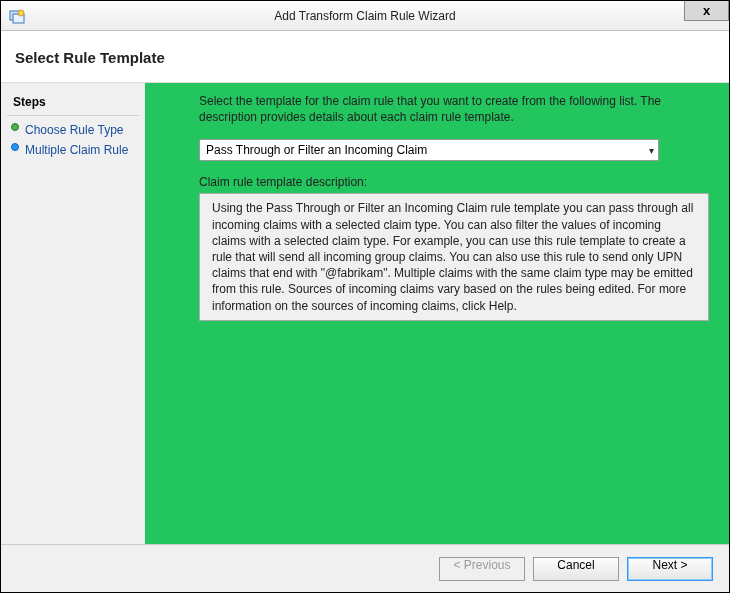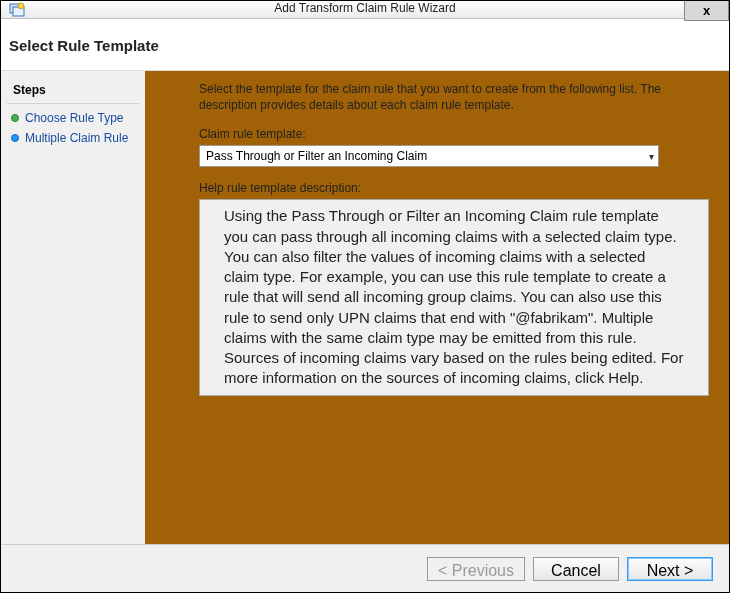--- a/index.html
+++ b/index.html
@@ -12,25 +12,25 @@
       border: 1px solid #000;
     }
     .window {
       width: 100%;
       height: 100%;
       background: #f0f0f0;
       display: flex;
       flex-direction: column;
     }
     .titlebar {
-      height: 18px;
+      height: 30px;
       background: linear-gradient(to bottom, #fdfdfd, #ececec);
       border-bottom: 1px solid #c0c0c0;
       display: flex;
-      align-items: flex-start;
+      align-items: center;
       position: relative;
     }
     .titlebar-icon {
       width: 16px;
       height: 16px;
       margin-left: 8px;
       position: relative;
     }
     .titlebar-icon svg { width: 16px; height: 16px; }
     .titlebar-title {
@@ -52,49 +52,49 @@
       display: flex;
       align-items: center;
       justify-content: center;
       font-family: Arial, sans-serif;
       font-size: 13px;
       font-weight: bold;
       cursor: pointer;
     }
     .header-area {
       background: #fff;
-      padding: 18px 14px 16px 8px;
+      padding: 18px 14px 16px 14px;
       border-bottom: 1px solid #ddd;
     }
     .header-title {
       font-size: 15px;
       font-weight: bold;
       color: #222;
     }
     .body-area {
       flex: 1;
       display: flex;
-      background: #a16207;
+      background: #22c55e;
       gap: 44px;
     }
     .steps-panel {
       width: 182px;
       padding: 8px 6px;
       background: #f0f0f0;
     }
     .steps-heading {
       font-weight: bold;
       font-size: 12px;
       padding: 4px 6px 6px 6px;
       border-bottom: 1px solid #d0d0d0;
       margin-bottom: 4px;
     }
     .step-item {
       display: flex;
-      align-items: center;
+      align-items: flex-start;
       padding: 3px 4px;
       color: #1a4ea0;
       cursor: pointer;
       font-size: 12px;
     }
     .step-bullet {
       width: 8px;
       height: 8px;
       border-radius: 50%;
       margin-right: 6px;
@@ -133,44 +133,44 @@
       margin-bottom: 14px;
     }
     .combo-arrow {
       font-size: 10px;
       color: #333;
     }
     .desc-box {
       width: 510px;
       border: 1px solid #aaa;
       background: #f0f0f0;
-      padding: 6px 24px;
-      font-size: 15px;
+      padding: 6px 12px;
+      font-size: 12px;
       color: #222;
       line-height: 1.35;
     }
     .footer {
       height: 48px;
       border-top: 1px solid #ccc;
       display: flex;
       align-items: center;
       justify-content: flex-end;
       padding: 0 16px;
       gap: 8px;
       background: #f0f0f0;
     }
     .btn {
       min-width: 86px;
       height: 24px;
       border: 1px solid #9a9a9a;
       background: linear-gradient(to bottom, #fdfdfd, #e6e6e6);
-      font-size: 16px;
-      cursor: pointer;
-      display: flex;
-      align-items: flex-end;
+      font-size: 12px;
+      cursor: pointer;
+      display: flex;
+      align-items: flex-start;
       justify-content: center;
       padding: 0 10px;
     }
     .btn.disabled {
       color: #9a9a9a;
       cursor: default;
       background: #f0f0f0;
     }
     .btn.default {
       border: 1px solid #3399ff;
@@ -210,27 +210,26 @@
       </div>
       <div class="step-item">
         <span class="step-bullet pending"></span>
         <span>Multiple Claim Rule</span>
       </div>
     </div>
 
     <div class="content-panel">
       <div class="instruction">Select the template for the claim rule that you want to create from the following list. The description provides details about each claim rule template.</div>
 
-      <div class="field-label">Claim rule template:</div>
       <div class="combo">
         <span>Pass Through or Filter an Incoming Claim</span>
         <span class="combo-arrow">▾</span>
       </div>
 
-      <div class="field-label">Help rule template description:</div>
+      <div class="field-label">Claim rule template description:</div>
       <div class="desc-box">Using the Pass Through or Filter an Incoming Claim rule template you can pass through all incoming claims with a selected claim type.  You can also filter the values of incoming claims with a selected claim type.  For example, you can use this rule template to create a rule that will send all incoming group claims.  You can also use this rule to send only UPN claims that end with "@fabrikam".  Multiple claims with the same claim type may be emitted from this rule.  Sources of incoming claims vary based on the rules being edited.  For more information on the sources of incoming claims, click Help.</div>
     </div>
 
   </div>
 
   <div class="footer">
     <div class="btn disabled">
       <span>&lt; Previous</span>
     </div>
     <div class="btn">

